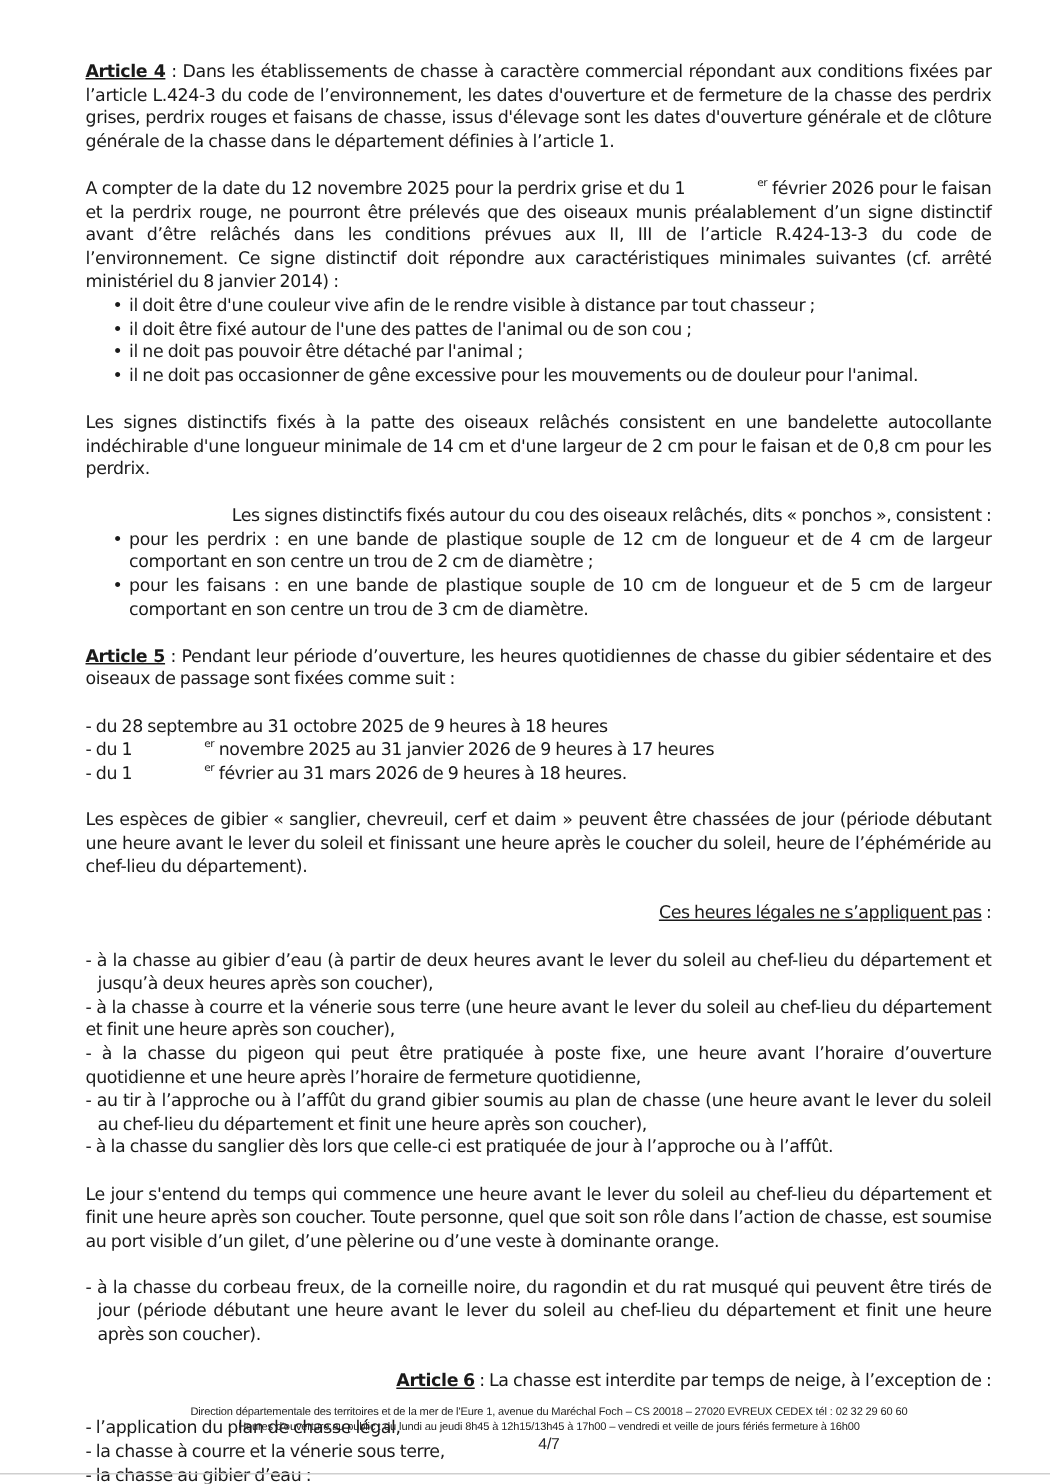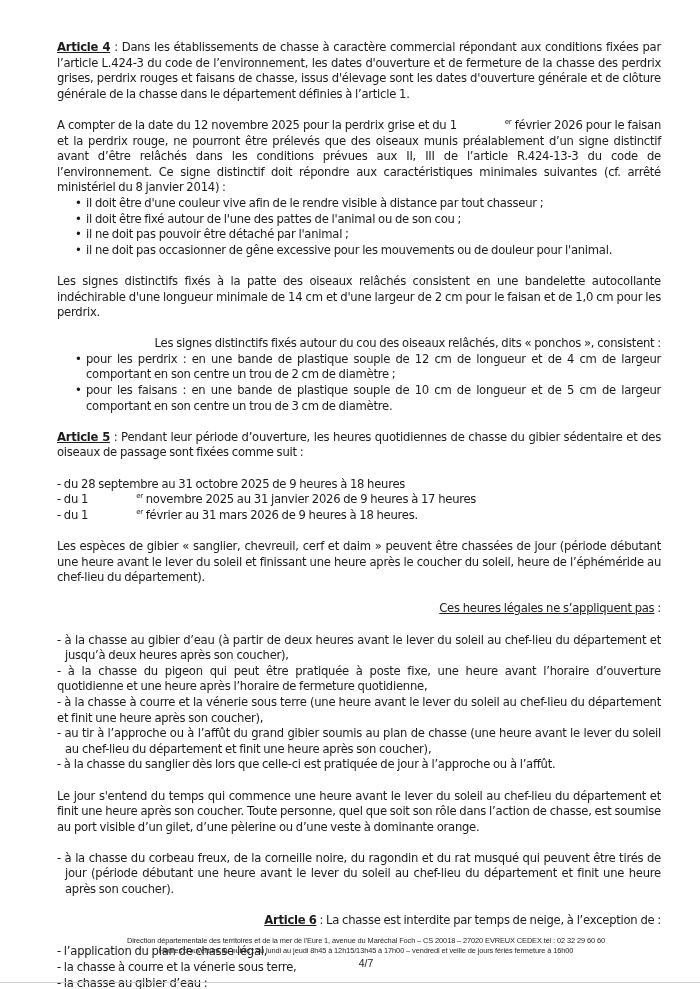--- a/index.html
+++ b/index.html
@@ -43,21 +43,21 @@
   <p class="p"><span class="art">Article 4</span><span> : Dans les établissements de chasse à caractère commercial répondant aux conditions fixées par l’article L.424-3 du code de l’environnement, les dates d'ouverture et de fermeture de la chasse des perdrix grises, perdrix rouges et faisans de chasse, issus d'élevage sont les dates d'ouverture générale et de clôture générale de la chasse dans le département définies à l’article 1.</span></p>
   <div class="gap"></div>
   <p class="p"><span>A compter de la date du 12 novembre 2025 pour la perdrix grise et du 1</span><sup>er</sup><span> février 2026 pour le faisan et la perdrix rouge, ne pourront être prélevés que des oiseaux munis préalablement d’un signe distinctif avant d’être relâchés dans les conditions prévues aux II, III de l’article R.424-13-3 du code de l’environnement. Ce signe distinctif doit répondre aux caractéristiques minimales suivantes (cf. arrêté ministériel du 8 janvier 2014) :</span></p>
   <ul class="bul">
     <li><span class="dot">•</span><span>il doit être d'une couleur vive afin de le rendre visible à distance par tout chasseur ;</span></li>
     <li><span class="dot">•</span><span>il doit être fixé autour de l'une des pattes de l'animal ou de son cou ;</span></li>
     <li><span class="dot">•</span><span>il ne doit pas pouvoir être détaché par l'animal ;</span></li>
     <li><span class="dot">•</span><span>il ne doit pas occasionner de gêne excessive pour les mouvements ou de douleur pour l'animal.</span></li>
   </ul>
   <div class="gap"></div>
-  <p class="p">Les signes distinctifs fixés à la patte des oiseaux relâchés consistent en une bandelette autocollante indéchirable d'une longueur minimale de 14 cm et d'une largeur de 2 cm pour le faisan et de 1,0 cm pour les perdrix.</p>
+  <p class="p">Les signes distinctifs fixés à la patte des oiseaux relâchés consistent en une bandelette autocollante indéchirable d'une longueur minimale de 14 cm et d'une largeur de 2 cm pour le faisan et de 0,8 cm pour les perdrix.</p>
   <div class="gap"></div>
   <p class="p left">Les signes distinctifs fixés autour du cou des oiseaux relâchés, dits « ponchos », consistent :</p>
   <ul class="bul hang">
     <li>
         <span class="dot">•</span>
         <span class="txt">pour les perdrix : en une bande de plastique souple de 12 cm de longueur et de 4 cm de largeur comportant en son centre un trou de 2 cm de diamètre ;</span>
       </li>
     <li>
         <span class="dot">•</span>
         <span class="txt">pour les faisans : en une bande de plastique souple de 10 cm de longueur et de 5 cm de largeur comportant en son centre un trou de 3 cm de diamètre.</span>
@@ -69,22 +69,22 @@
   <div class="gap"></div>
   <p class="dash"><span>- du 28 septembre au 31 octobre 2025 de 9 heures à 18 heures</span></p>
   <p class="dash"><span>- du 1</span><sup>er</sup><span> novembre 2025 au 31 janvier 2026 de 9 heures à 17 heures</span></p>
   <p class="dash"><span>- du 1</span><sup>er</sup><span> février au 31 mars 2026 de 9 heures à 18 heures.</span></p>
   <div class="gap"></div>
   <p class="p">Les espèces de gibier « sanglier, chevreuil, cerf et daim » peuvent être chassées de jour (période débutant une heure avant le lever du soleil et finissant une heure après le coucher du soleil, heure de l’éphéméride au chef-lieu du département).</p>
   <div class="gap"></div>
   <p class="p left"><span class="u">Ces heures légales ne s’appliquent pas</span><span> :</span></p>
   <div class="gap"></div>
   <p class="dash hang">- à la chasse au gibier d’eau (à partir de deux heures avant le lever du soleil au chef-lieu du département et jusqu’à deux heures après son coucher),</p>
+  <p class="dash">- à la chasse à courre et la vénerie sous terre (une heure avant le lever du soleil au chef-lieu du département et finit une heure après son coucher),</p>
   <p class="dash">- à la chasse du pigeon qui peut être pratiquée à poste fixe, une heure avant l’horaire d’ouverture quotidienne et une heure après l’horaire de fermeture quotidienne,</p>
-  <p class="dash">- à la chasse à courre et la vénerie sous terre (une heure avant le lever du soleil au chef-lieu du département et finit une heure après son coucher),</p>
   <p class="dash hang">- au tir à l’approche ou à l’affût du grand gibier soumis au plan de chasse (une heure avant le lever du soleil au chef-lieu du département et finit une heure après son coucher),</p>
   <p class="dash">- à la chasse du sanglier dès lors que celle-ci est pratiquée de jour à l’approche ou à l’affût.</p>
   <div class="gap"></div>
   <p class="p">Le jour s'entend du temps qui commence une heure avant le lever du soleil au chef-lieu du département et finit une heure après son coucher. Toute personne, quel que soit son rôle dans l’action de chasse, est soumise au port visible d’un gilet, d’une pèlerine ou d’une veste à dominante orange.</p>
   <div class="gap"></div>
   <p class="dash hang">- à la chasse du corbeau freux, de la corneille noire, du ragondin et du rat musqué qui peuvent être tirés de jour (période débutant une heure avant le lever du soleil au chef-lieu du département et finit une heure après son coucher).</p>
   <div class="gap"></div>
 
   <p class="p left"><span class="art">Article 6</span><span> : La chasse est interdite par temps de neige, à l’exception de :</span></p>
   <div class="gap"></div>

